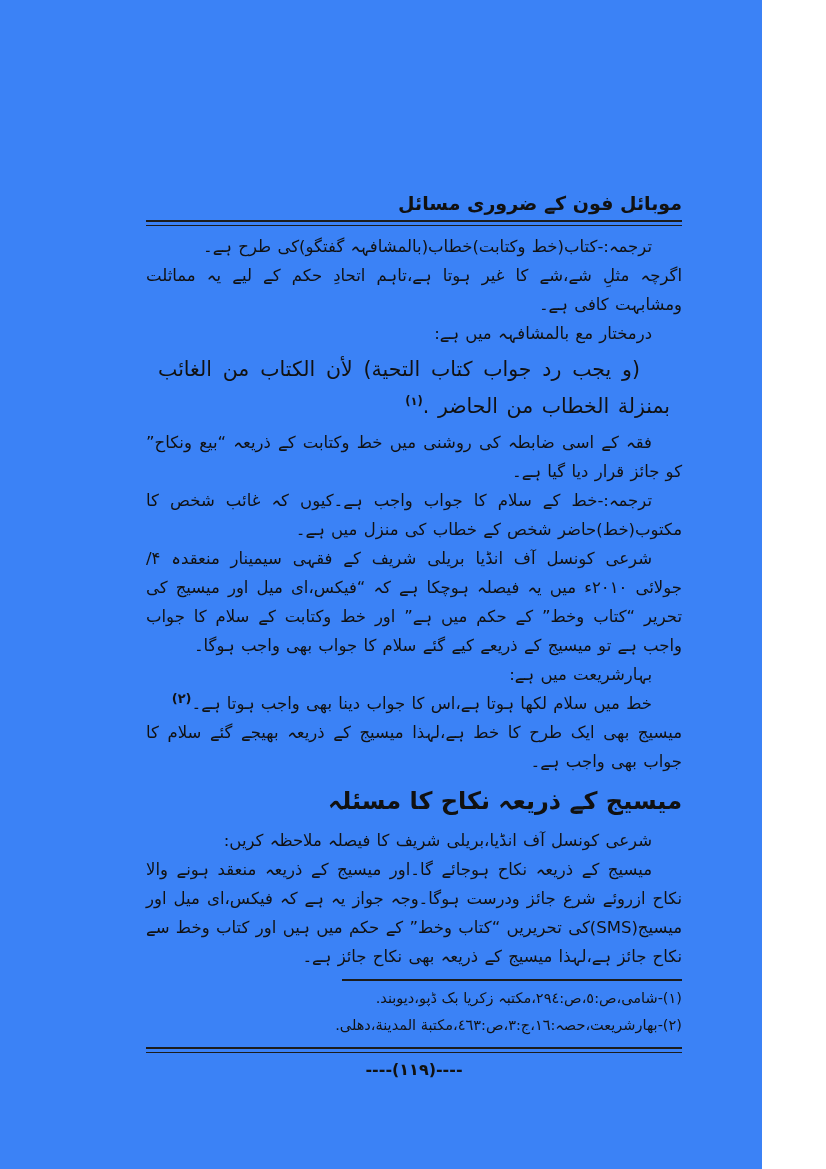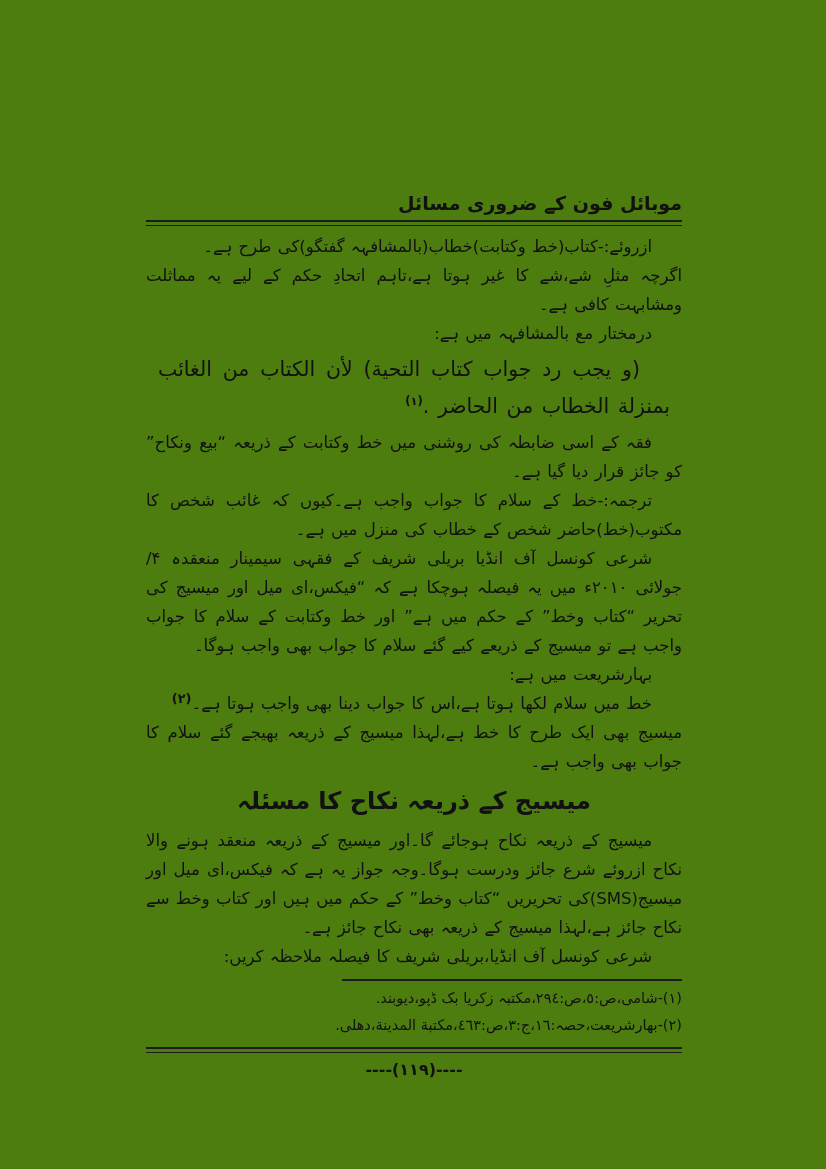--- a/index.html
+++ b/index.html
@@ -1,21 +1,21 @@
 <!DOCTYPE html>
 <html lang="ur" dir="rtl"><head>
 <meta charset="utf-8">
 <style>
   html,body{margin:0;padding:0;}
   body{
     width:826px;height:1169px;background:#ffffff;color:#111111;
     font-family:"DejaVu Sans",sans-serif;position:relative;overflow:hidden;
   }
   .page{
-    position:absolute;top:0;left:0;width:826px;height:1169px;background:#4d7c0f;
+    position:absolute;top:0;left:0;width:762px;height:1169px;background:#3b82f6;
   }
   .content{
     position:absolute;top:188px;left:146px;width:536px;direction:rtl;
   }
   .header-title{
     font-size:19px;line-height:30px;text-align:right;font-weight:bold;
     padding-left:4px;letter-spacing:0px;
   }
   .double-rule{
     height:3px;border-top:2px solid #1c1c1c;border-bottom:1.5px solid #1c1c1c;
@@ -31,21 +31,21 @@
   .indent{text-indent:30px;}
   .quote{
     margin:3px 12px;font-size:20.5px;line-height:37px;text-align:justify;direction:rtl;
     word-spacing:2px;
   }
   .fn-marker{
     font-size:11.5px;font-weight:bold;vertical-align:super;line-height:0;
   }
   .fn-marker.big{font-size:13px;}
   .section-heading{
-    margin:3px 0;font-size:24px;font-weight:bold;text-align:center;line-height:44px;
+    margin:3px 0;font-size:24px;font-weight:bold;text-align:right;line-height:44px;
   }
   .footnote-divider{
     width:340px;border-top:2px solid #1c1c1c;margin:8px 0 4px 0;
     margin-left:auto;margin-right:0;
   }
   .footnote{
     margin:0;font-size:14.5px;line-height:27px;direction:rtl;
   }
   .page-number{
     text-align:center;font-size:16px;font-weight:bold;line-height:30px;direction:rtl;
@@ -54,39 +54,39 @@
 </style>
 </head>
 <body>
 
 <div class="page">
   <div class="content">
 
     <div class="header-title">موبائل فون کے ضروری مسائل</div>
     <div class="double-rule"></div>
 
-    <p class="para indent">ازروئے:-کتاب(خط وکتابت)خطاب(بالمشافہہ گفتگو)کی طرح ہے۔</p>
+    <p class="para indent">ترجمہ:-کتاب(خط وکتابت)خطاب(بالمشافہہ گفتگو)کی طرح ہے۔</p>
     <p class="para">اگرچہ مثلِ شے،شے کا غیر ہوتا ہے،تاہم اتحادِ حکم کے لیے یہ مماثلت ومشابہت کافی ہے۔</p>
     <p class="para indent">درمختار مع بالمشافہہ میں ہے:</p>
 
     <p class="quote indent"><span>(و يجب رد جواب كتاب التحية) لأن الكتاب من الغائب بمنزلة الخطاب من الحاضر .</span><sup class="fn-marker">(۱)</sup></p>
 
     <p class="para indent">فقہ کے اسی ضابطہ کی روشنی میں خط وکتابت کے ذریعہ “بیع ونکاح” کو جائز قرار دیا گیا ہے۔</p>
     <p class="para indent">ترجمہ:-خط کے سلام کا جواب واجب ہے۔کیوں کہ غائب شخص کا مکتوب(خط)حاضر شخص کے خطاب کی منزل میں ہے۔</p>
     <p class="para indent">شرعی کونسل آف انڈیا بریلی شریف کے فقہی سیمینار منعقدہ ۴/ جولائی ۲۰۱۰ء میں یہ فیصلہ ہوچکا ہے کہ “فیکس،ای میل اور میسیج کی تحریر “کتاب وخط” کے حکم میں ہے” اور خط وکتابت کے سلام کا جواب واجب ہے تو میسیج کے ذریعے کیے گئے سلام کا جواب بھی واجب ہوگا۔</p>
     <p class="para indent">بہارشریعت میں ہے:</p>
 
     <p class="para indent"><span>خط میں سلام لکھا ہوتا ہے،اس کا جواب دینا بھی واجب ہوتا ہے۔</span><sup class="fn-marker big">(۲)</sup></p>
 
     <p class="para">میسیج بھی ایک طرح کا خط ہے،لہذا میسیج کے ذریعہ بھیجے گئے سلام کا جواب بھی واجب ہے۔</p>
 
     <h2 class="section-heading">میسیج کے ذریعہ نکاح کا مسئلہ</h2>
 
+    <p class="para indent">شرعی کونسل آف انڈیا،بریلی شریف کا فیصلہ ملاحظہ کریں:</p>
     <p class="para indent">میسیج کے ذریعہ نکاح ہوجائے گا۔اور میسیج کے ذریعہ منعقد ہونے والا نکاح ازروئے شرع جائز ودرست ہوگا۔وجہ جواز یہ ہے کہ فیکس،ای میل اور میسیج(SMS)کی تحریریں “کتاب وخط” کے حکم میں ہیں اور کتاب وخط سے نکاح جائز ہے،لہذا میسیج کے ذریعہ بھی نکاح جائز ہے۔</p>
-    <p class="para indent">شرعی کونسل آف انڈیا،بریلی شریف کا فیصلہ ملاحظہ کریں:</p>
 
     <div class="footnote-divider"></div>
     <p class="footnote">(١)-شامی،ص:٥،ص:٢٩٤،مکتبہ زکریا بک ڈپو،دیوبند.</p>
     <p class="footnote">(٢)-بهارشریعت،حصہ:١٦،ج:٣،ص:٤٦٣،مکتبة المدینة،دهلی.</p>
 
     <div class="double-rule bottom"></div>
     <div class="page-number">----(۱۱۹)----</div>
 
   </div>
 </div>

